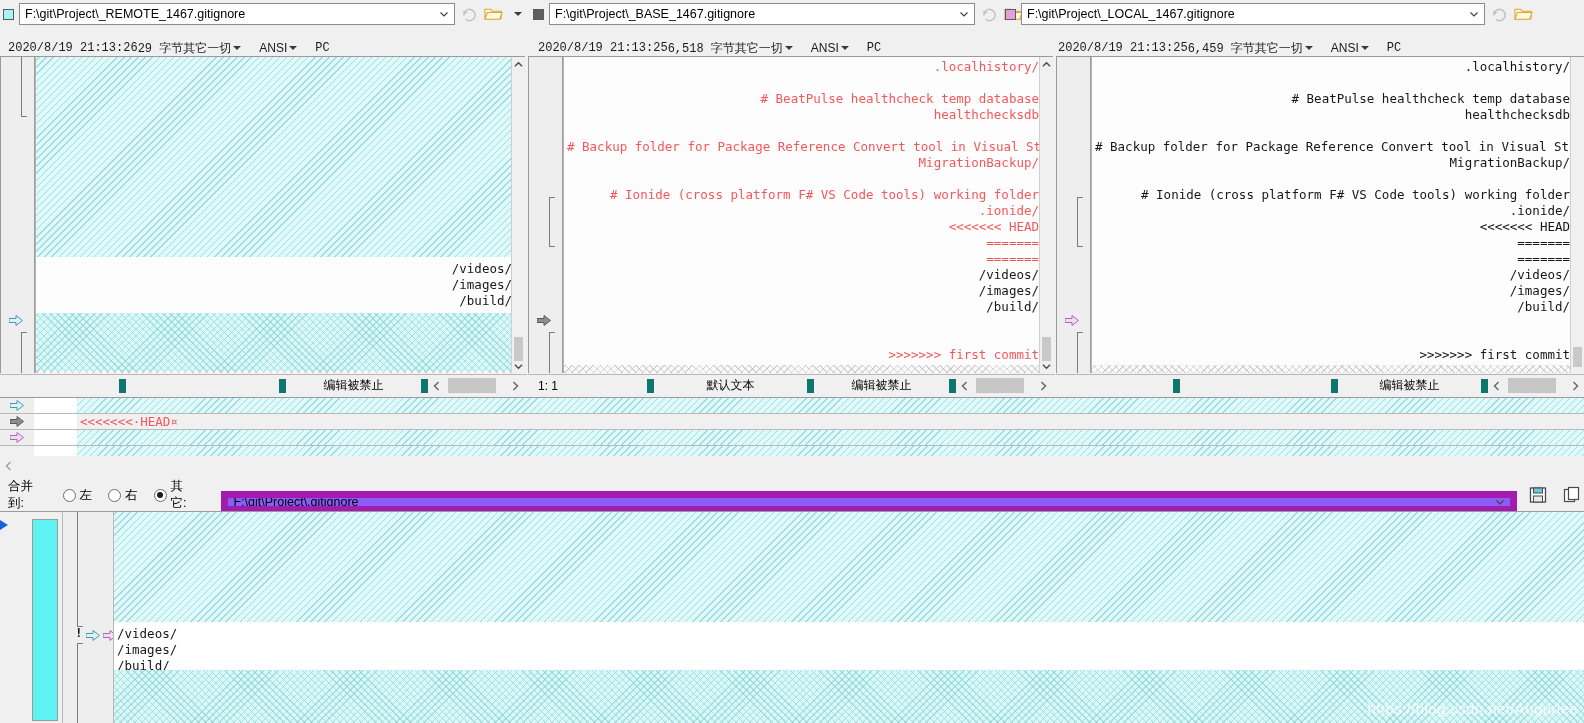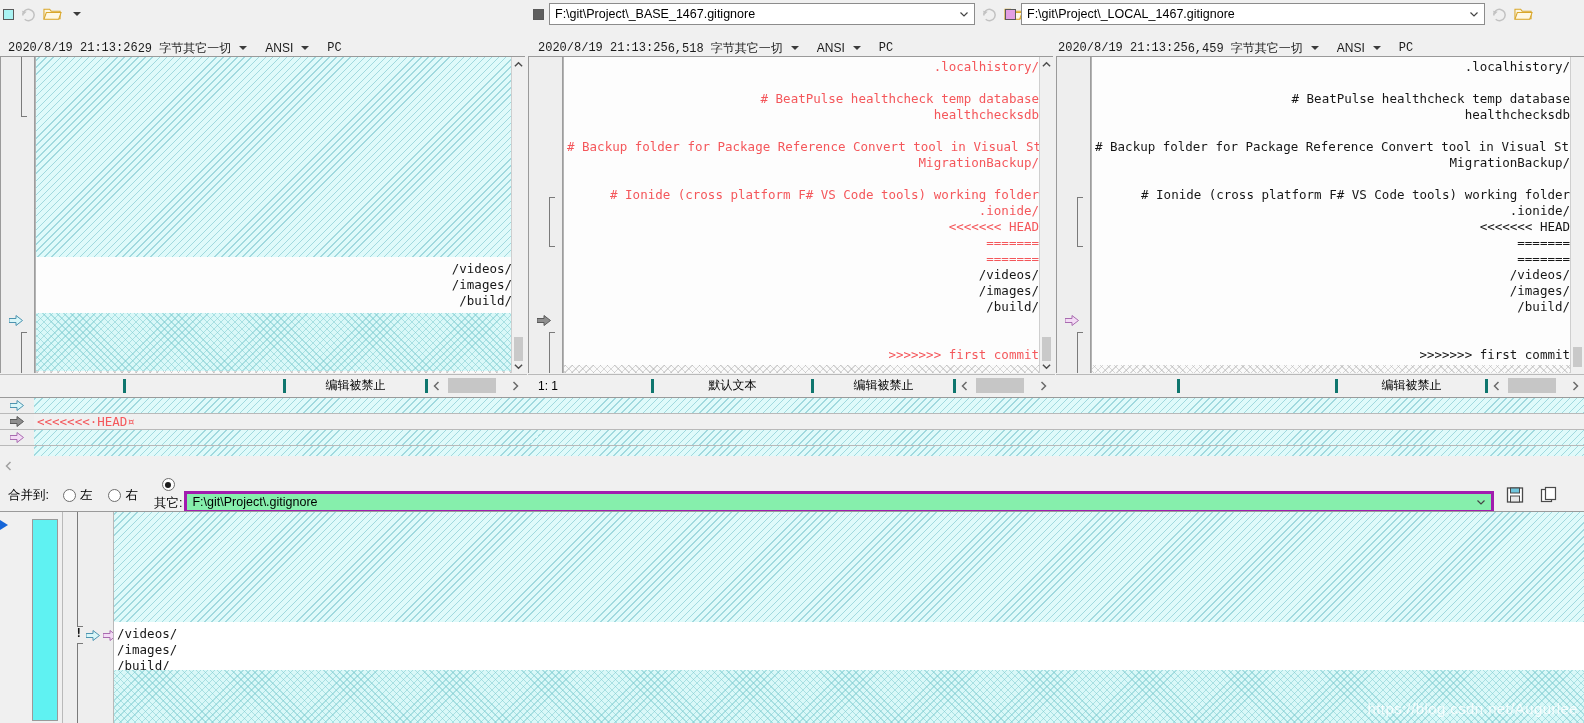--- a/index.html
+++ b/index.html
@@ -66,21 +66,21 @@
   .inforow {
     position: absolute; height: 20px;
     display: flex; align-items: center;
     font-size: 12px;
     color: #1a1a1a;
     white-space: nowrap;
     padding-left: 8px;
   }
   .inforow .seg { margin-right: 0; font-family: Liberation Mono, monospace; }
   .inforow .dd {
-    display: inline-flex; align-items: center; gap: 8px;
+    display: inline-flex; align-items: center; gap: 2px;
     margin-right: 18px;
   }
 
   
   .pane {
     position: absolute;
     background: #ffffff;
     border-top: 1px solid #9a9a9a;
     border-left: 1px solid #9a9a9a;
     overflow: hidden;
@@ -150,21 +150,21 @@
   .statusbar {
     position: absolute; height: 22px;
     background: #f0f0f0;
     border-top: 1px solid #b9b9b9;
     display: flex; align-items: center;
     font-size: 12px;
   }
   .statusbar .cell {
     height: 14px;
     display: flex; align-items: center; justify-content: center;
-    border-right: 3px solid #0f766e;
+    border-right: 7px solid #0f766e;
     white-space: nowrap;
     overflow: hidden;
     padding: 0 4px;
   }
   .hsb {
     display: flex; align-items: center;
     height: 19px;
     flex: 0 0 auto;
   }
   .hsb .hb {
@@ -180,20 +180,21 @@
     position: absolute;
     background: #fff;
     border-top: 1px solid #9a9a9a;
     overflow: hidden;
   }
   .striprow {
     position: relative;
     height: 16px;
     display: flex;
     border-bottom: 1px solid #b9b9b9;
+    gap: 43px;
   }
   .striprow .rowgut {
     width: 34px; flex: 0 0 auto;
     background: #eeeeee;
     display: flex; align-items: center; justify-content: center;
   }
   .striprow .rowbody { flex: 1 1 auto; }
 
   .arrow-ico { width: 14px; height: 11px; display:block; }
 
@@ -253,20 +254,28 @@
   }
   .divline { position: absolute; background: #b9b9b9; }
 </style>
 </head>
 <body>
 
 <div id="app">
 
   <div class="hdrrow" style="left:0; width:530px;">
     <div class="swatch" style="background:#aaf3f3"></div>
+    <div class="combo">
+      <span>F:\git\Project\_REMOTE_1467.gitignore</span>
+      <span class="chev">
+        <svg viewBox="0 0 10 10" width="10" height="10">
+            <path d="M1.5 3.5 L5 7 L8.5 3.5" fill="none" stroke="#444" stroke-width="1.2"></path>
+          </svg>
+      </span>
+    </div>
     <span class="iconbtn">
       <svg viewBox="0 0 18 18" width="17" height="17">
         <path d="M3 10 a6 6 0 1 1 2 4" fill="none" stroke="#c2c2c2" stroke-width="1.6"></path>
         <path d="M2 5 l5 1 l-3 3 z" fill="#c2c2c2"></path>
       </svg>
     </span>
     <span class="iconbtn">
       <svg viewBox="0 0 20 16" width="19" height="16">
         <path d="M1 3 h6 l1.6 2 H18 v8 H1 z" fill="#fdf6e0" stroke="#d9a72b" stroke-width="1.1"></path>
         <path d="M3.5 6.5 H19 l-2.5 7 H1 z" fill="#fff8e4" stroke="#d9a72b" stroke-width="1.1"></path>
@@ -605,27 +614,27 @@
   <div class="mergebar" style="left:0; top:481px; width:1584px;">
     <span style="margin-right:14px;">合并到:</span>
     <span class="radlbl">
       <span class="radio"></span>
       <span>左</span>
     </span>
     <span class="radlbl">
       <span class="radio"></span>
       <span>右</span>
     </span>
-    <span class="radlbl" style="margin-right:2px;flex-direction:column;">
+    <span class="radlbl" style="margin-right:23px;">
       <span class="radio">
           <span class="dot"></span>
         </span>
       <span>其它:</span>
     </span>
-    <span class="combo" style="width:1310px; background:#86efac; border:3px solid #a21caf;margin-top:13px;">
+    <span class="combo" style="width:1310px; background:#8b5cf6; border:7px solid #a21caf;margin-top:13px;">
       <span>F:\git\Project\.gitignore</span>
       <span class="chev">
         <svg viewBox="0 0 10 10" width="10" height="10">
             <path d="M1.5 3.5 L5 7 L8.5 3.5" fill="none" stroke="#444" stroke-width="1.2"></path>
           </svg>
       </span>
     </span>
     <span class="iconbtn" style="width:24px; margin-left:9px;">
       <svg viewBox="0 0 18 18" width="18" height="18">
         <rect x="1.5" y="2" width="15" height="14" fill="#ffffff" stroke="#4a4a4a" stroke-width="1.3"></rect>

